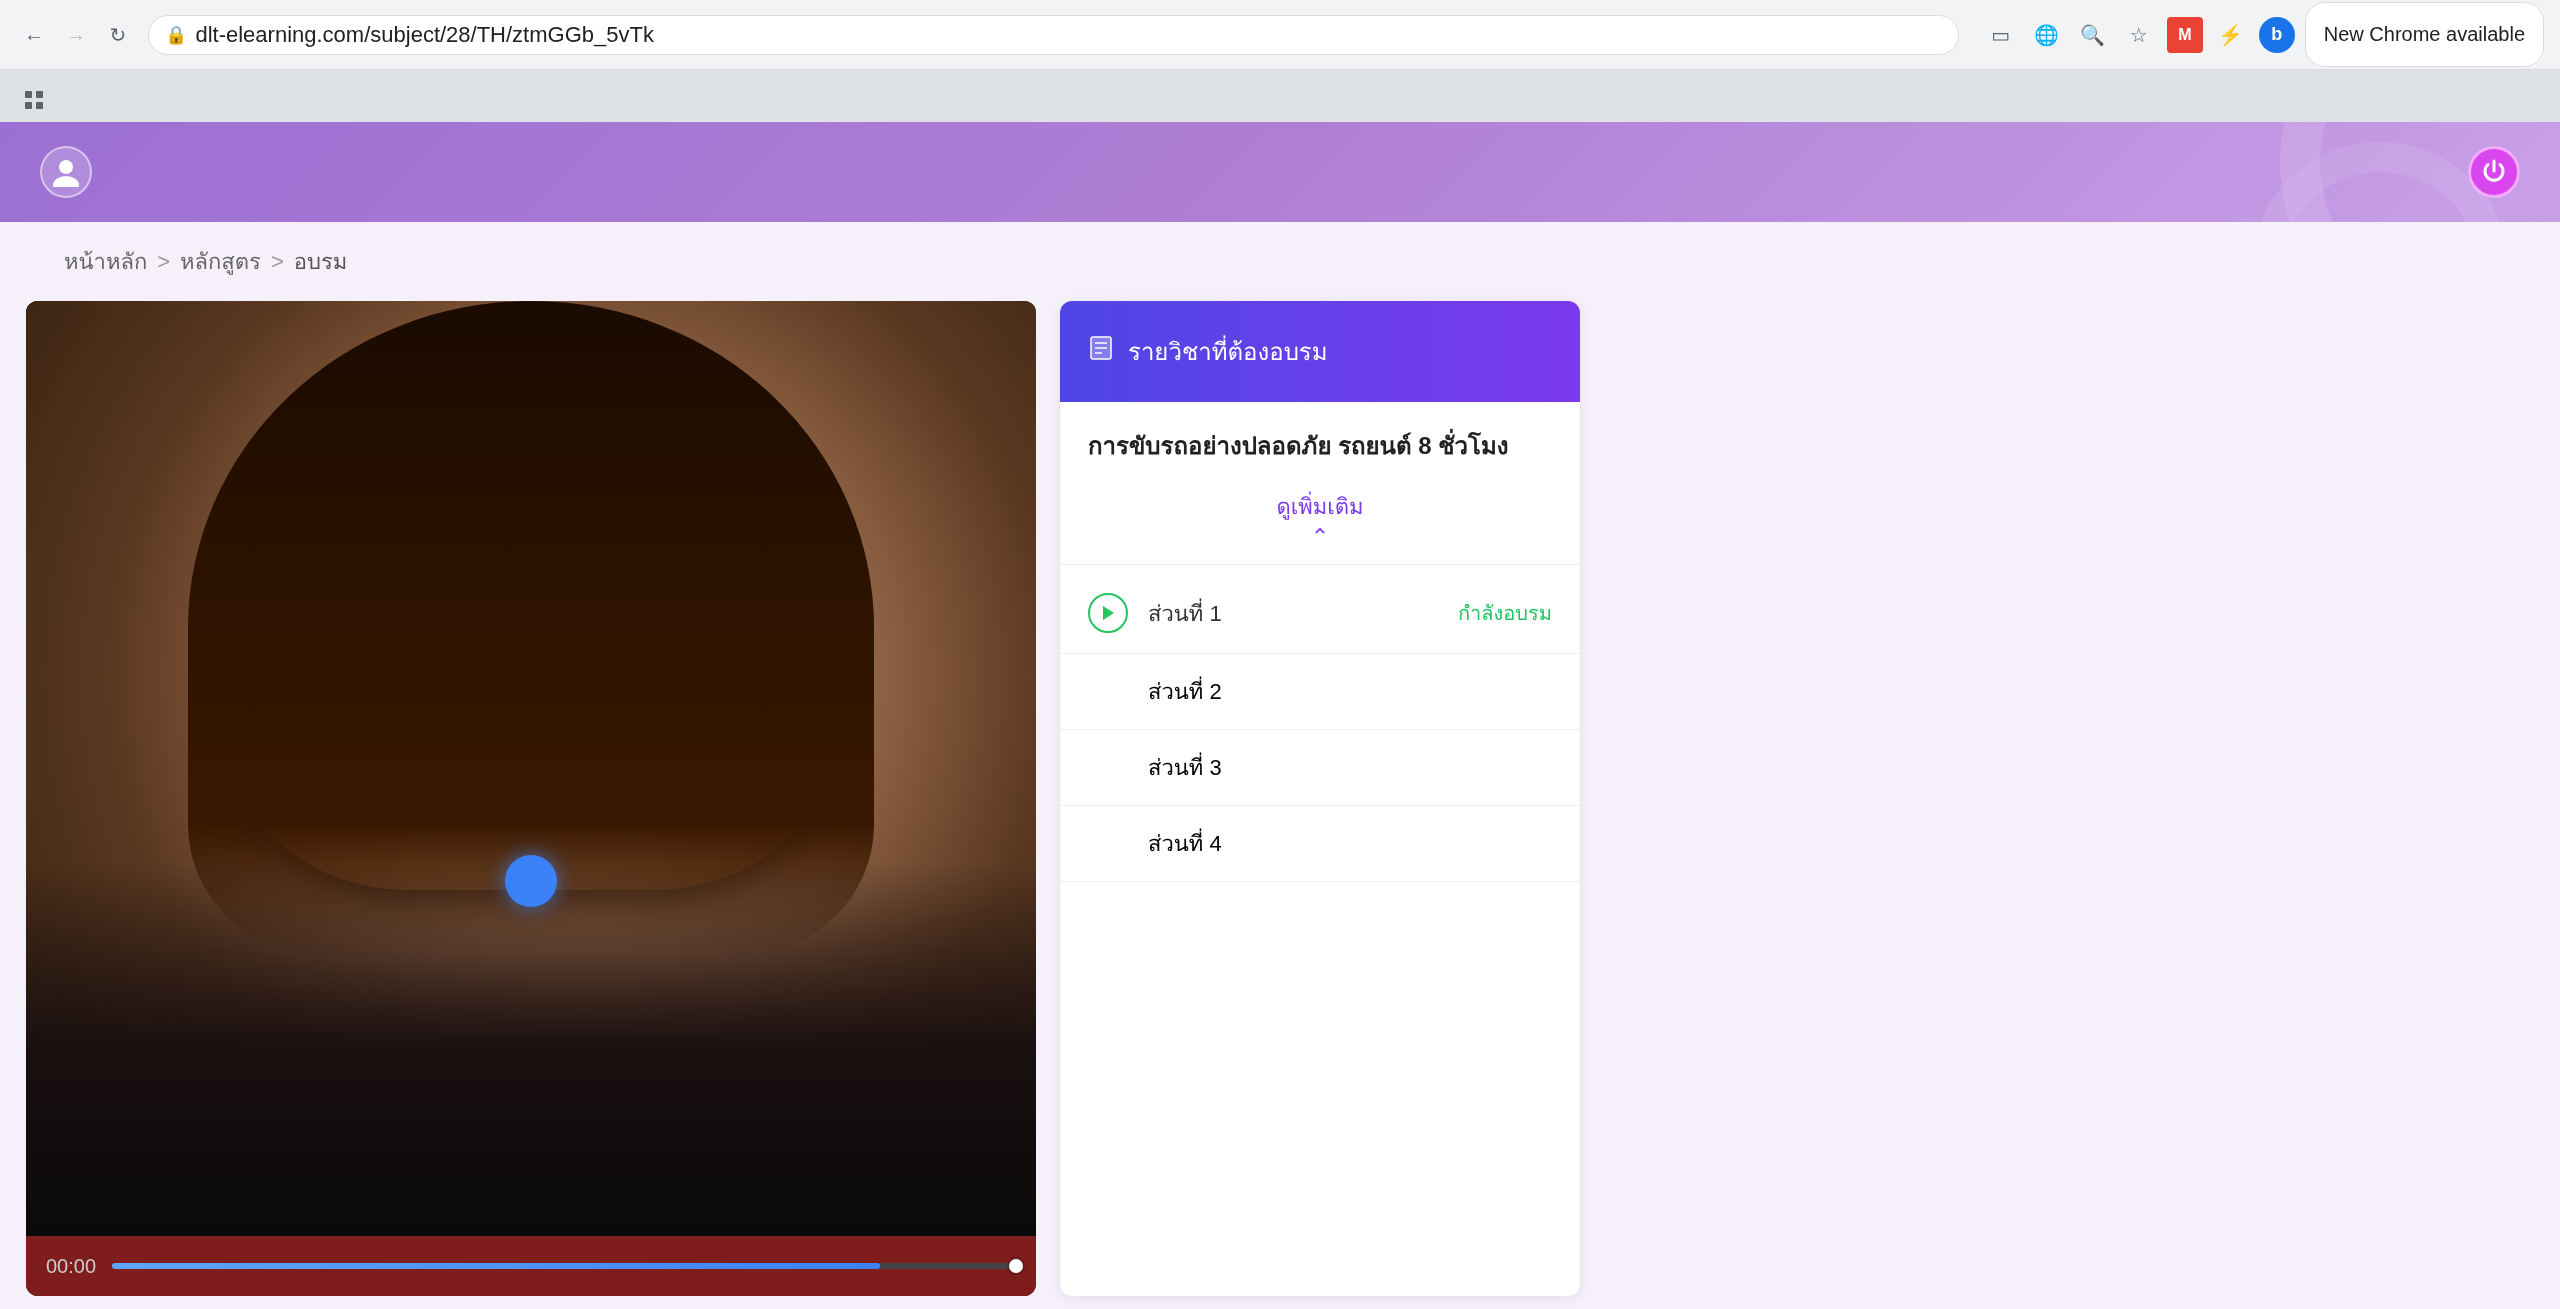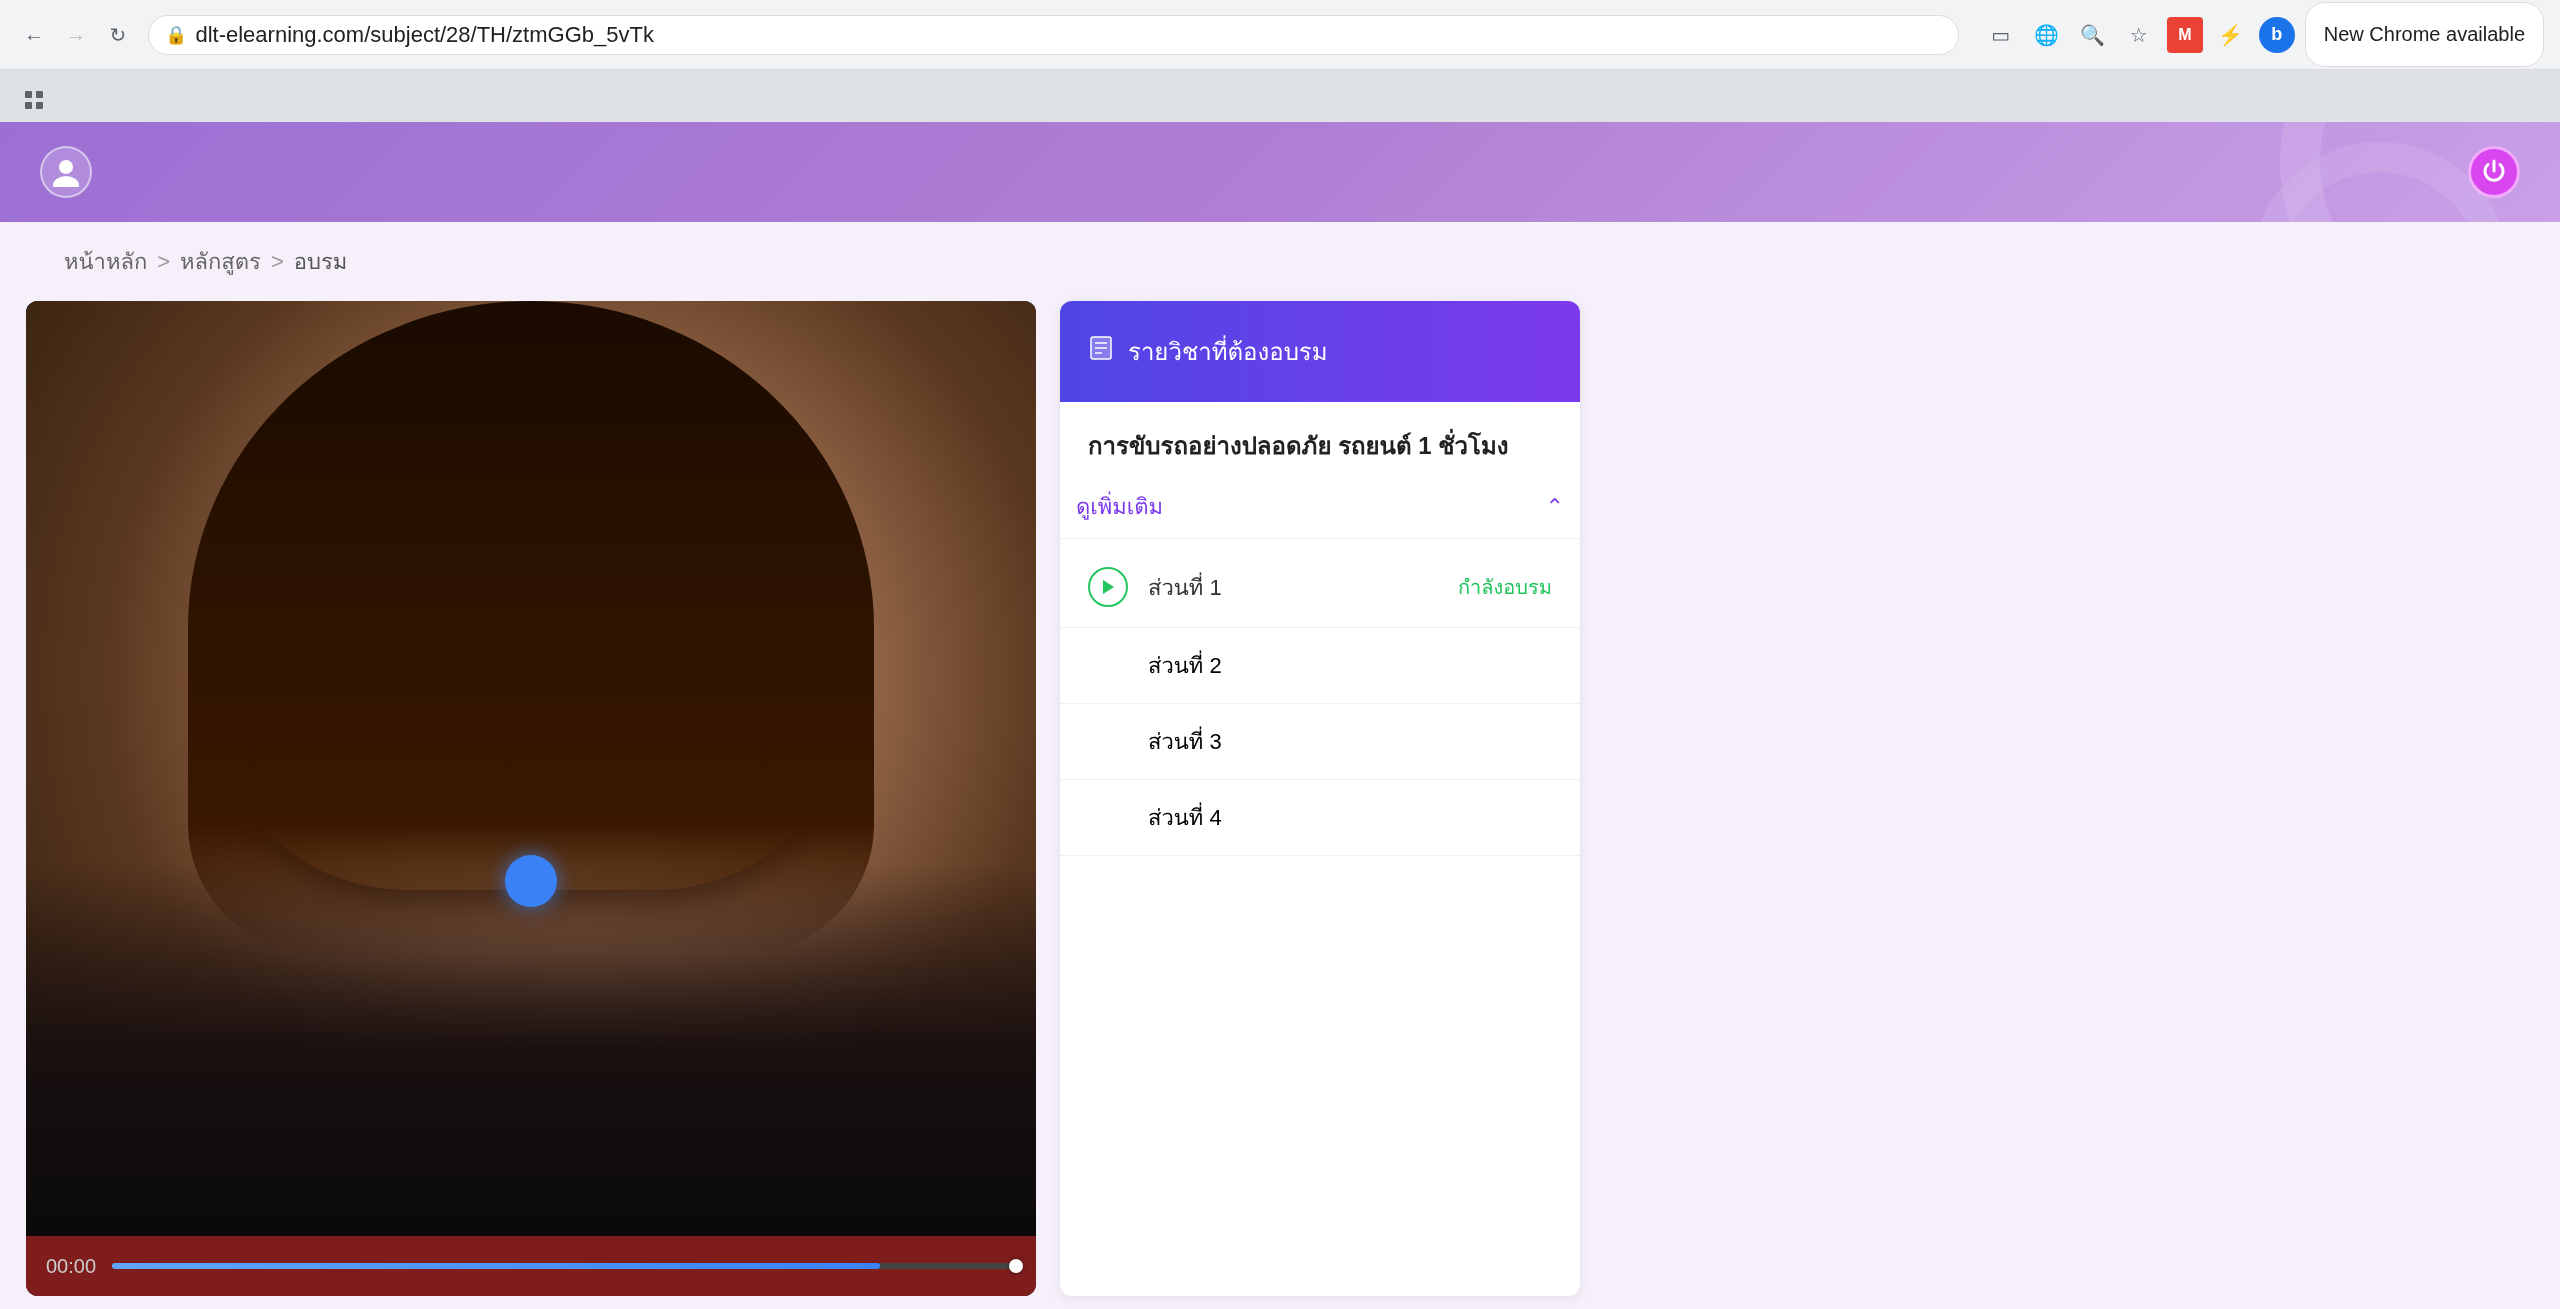--- a/index.html
+++ b/index.html
@@ -260,20 +260,21 @@
       font-weight: 600;
       color: #222;
     }
     .expand-row {
       padding: 14px 16px;
       display: flex;
       align-items: center;
       justify-content: space-between;
       border-bottom: 1px solid #eee;
       cursor: pointer;
+      flex-direction: column;
     }
     .expand-link {
       color: #7c3aed;
       font-size: 22px;
       cursor: pointer;
     }
     .expand-arrow { color: #7c3aed; font-size: 22px; }
     .lesson-list { padding: 8px 0; }
     .lesson-item {
       display: flex;
@@ -405,21 +406,21 @@
         <svg width="26" height="26" viewBox="0 0 26 26" fill="none">
           <rect x="3" y="2" width="20" height="22" rx="2" fill="rgba(255,255,255,0.3)" stroke="white" stroke-width="1.5"></rect>
           <line x1="7" y1="8" x2="19" y2="8" stroke="white" stroke-width="1.5"></line>
           <line x1="7" y1="13" x2="19" y2="13" stroke="white" stroke-width="1.5"></line>
           <line x1="7" y1="18" x2="14" y2="18" stroke="white" stroke-width="1.5"></line>
         </svg>
       </span>
       <span>รายวิชาที่ต้องอบรม</span>
     </div>
 
-    <div class="course-title">การขับรถอย่างปลอดภัย รถยนต์ 1 ชั่วโมง</div>
+    <div class="course-title">การขับรถอย่างปลอดภัย รถยนต์ 8 ชั่วโมง</div>
 
     <div class="expand-row">
       <span class="expand-link">ดูเพิ่มเติม</span>
       <span class="expand-arrow">⌃</span>
     </div>
 
     <div class="lesson-list">
 
       <div class="lesson-item">
         <div class="play-icon-green">

